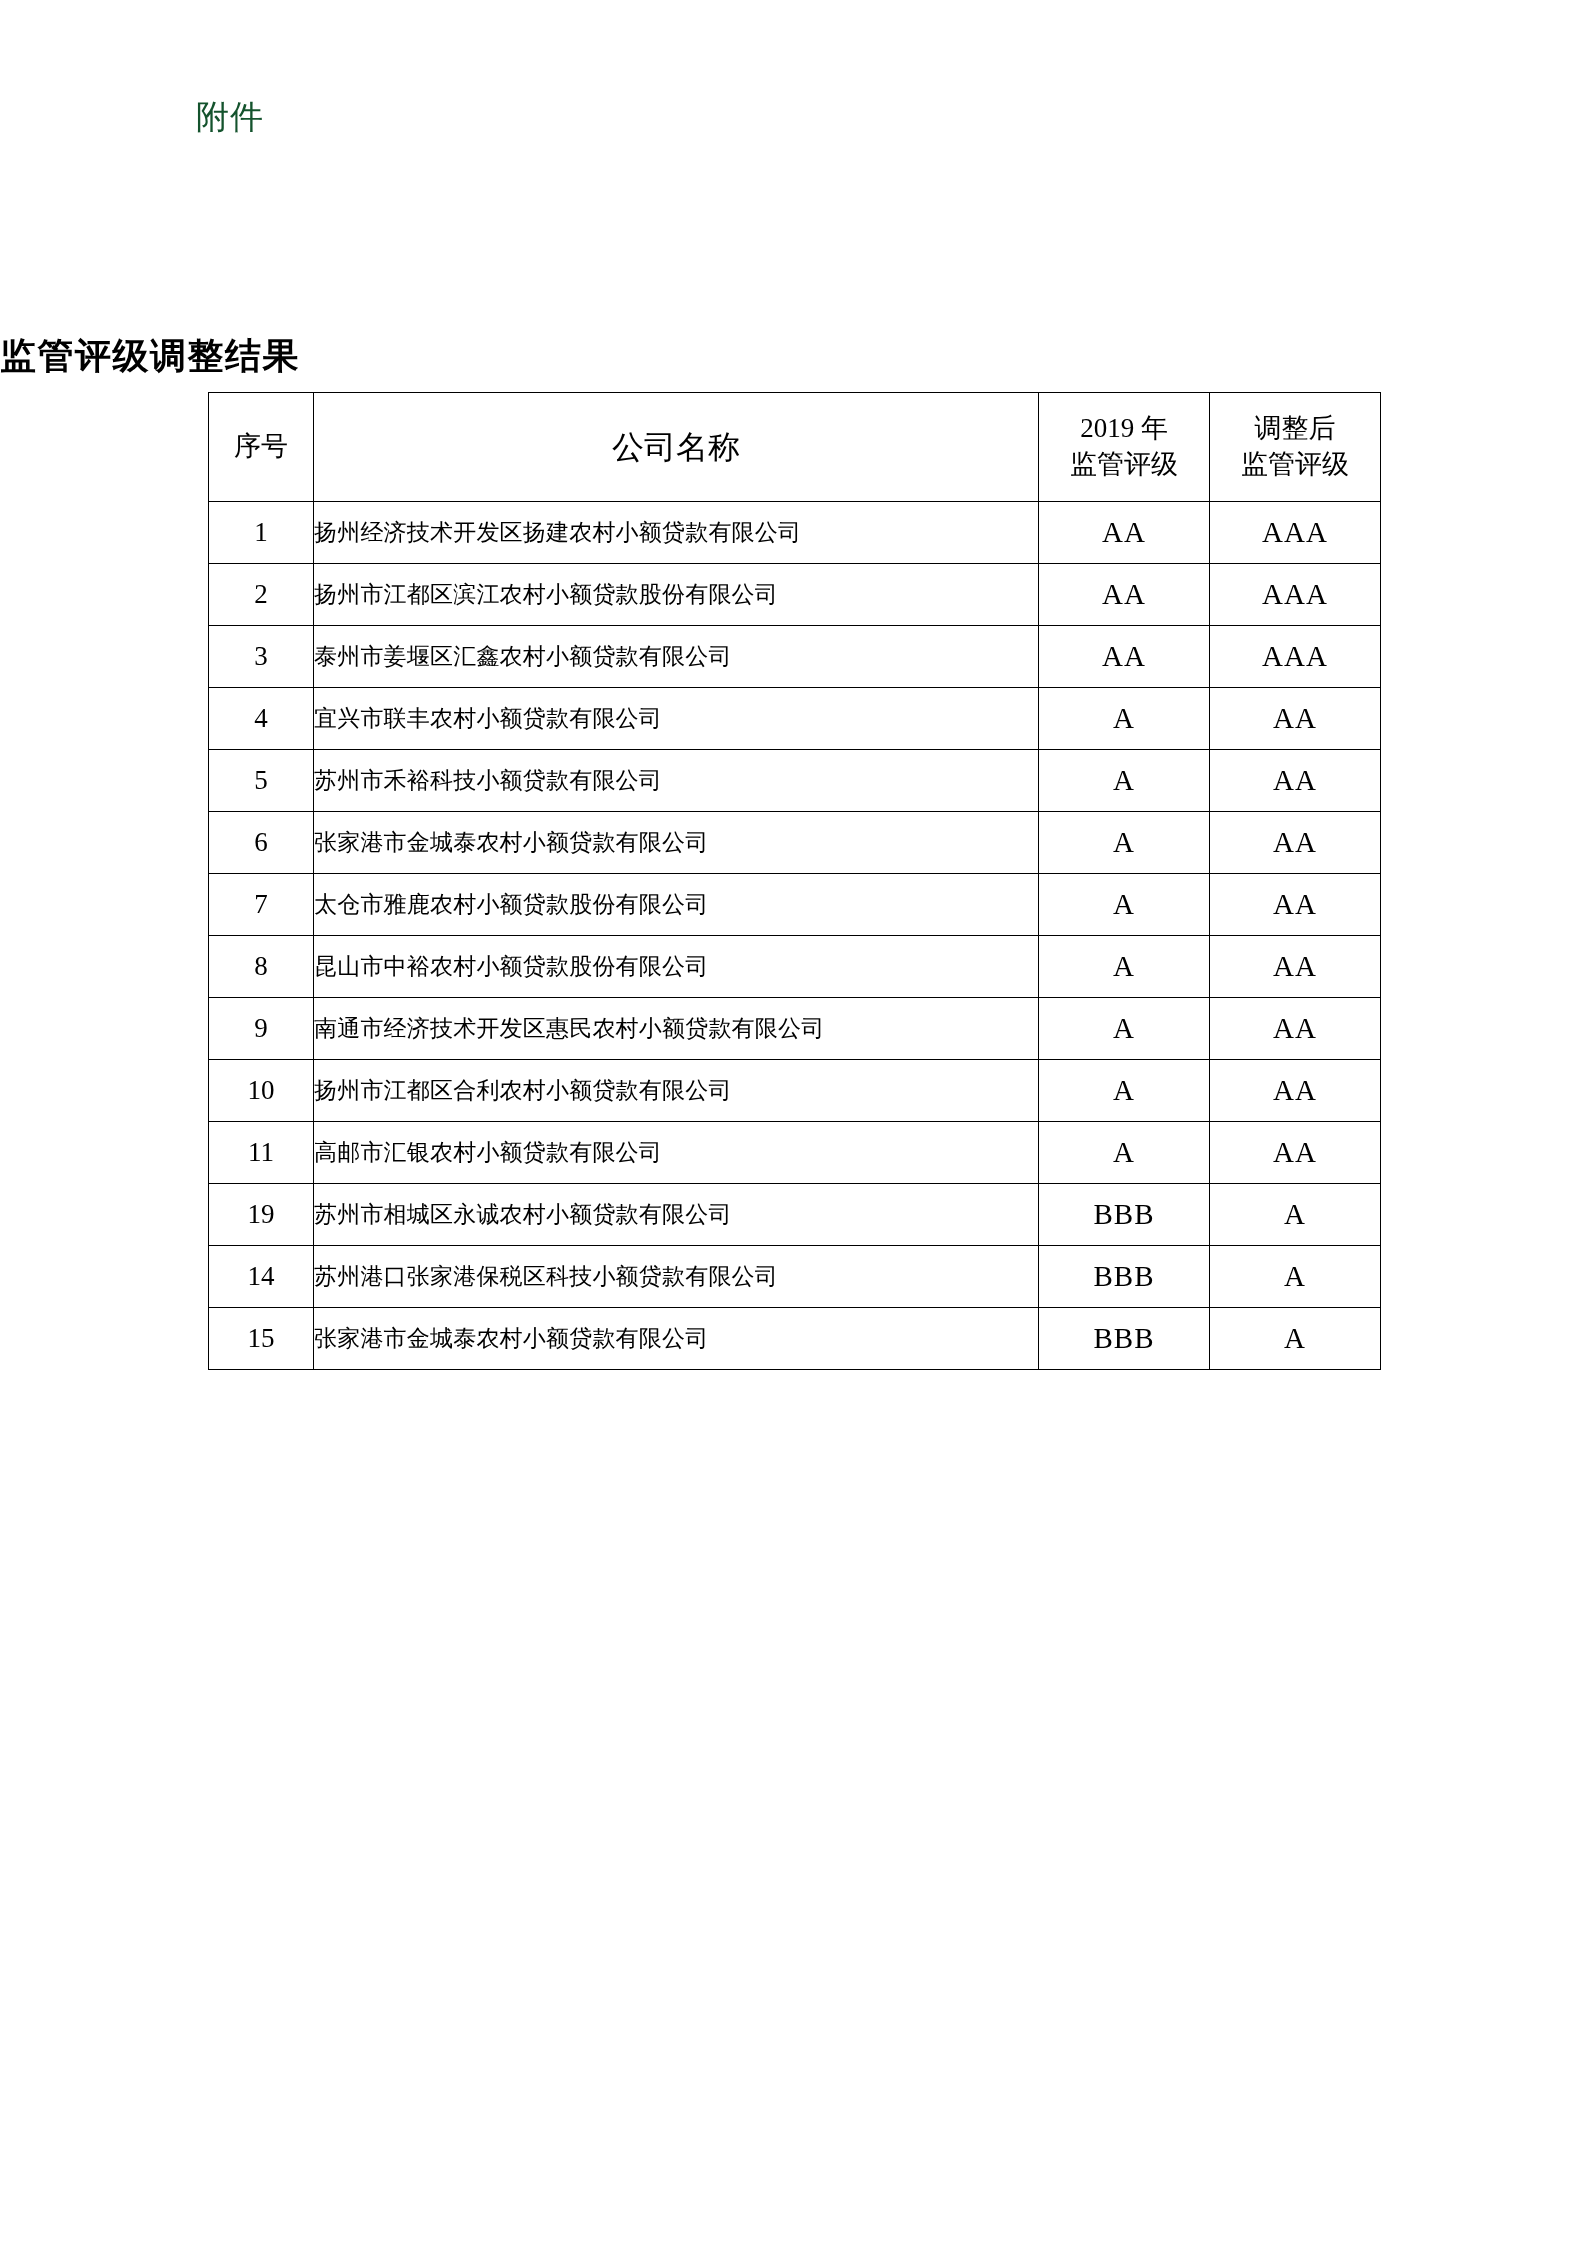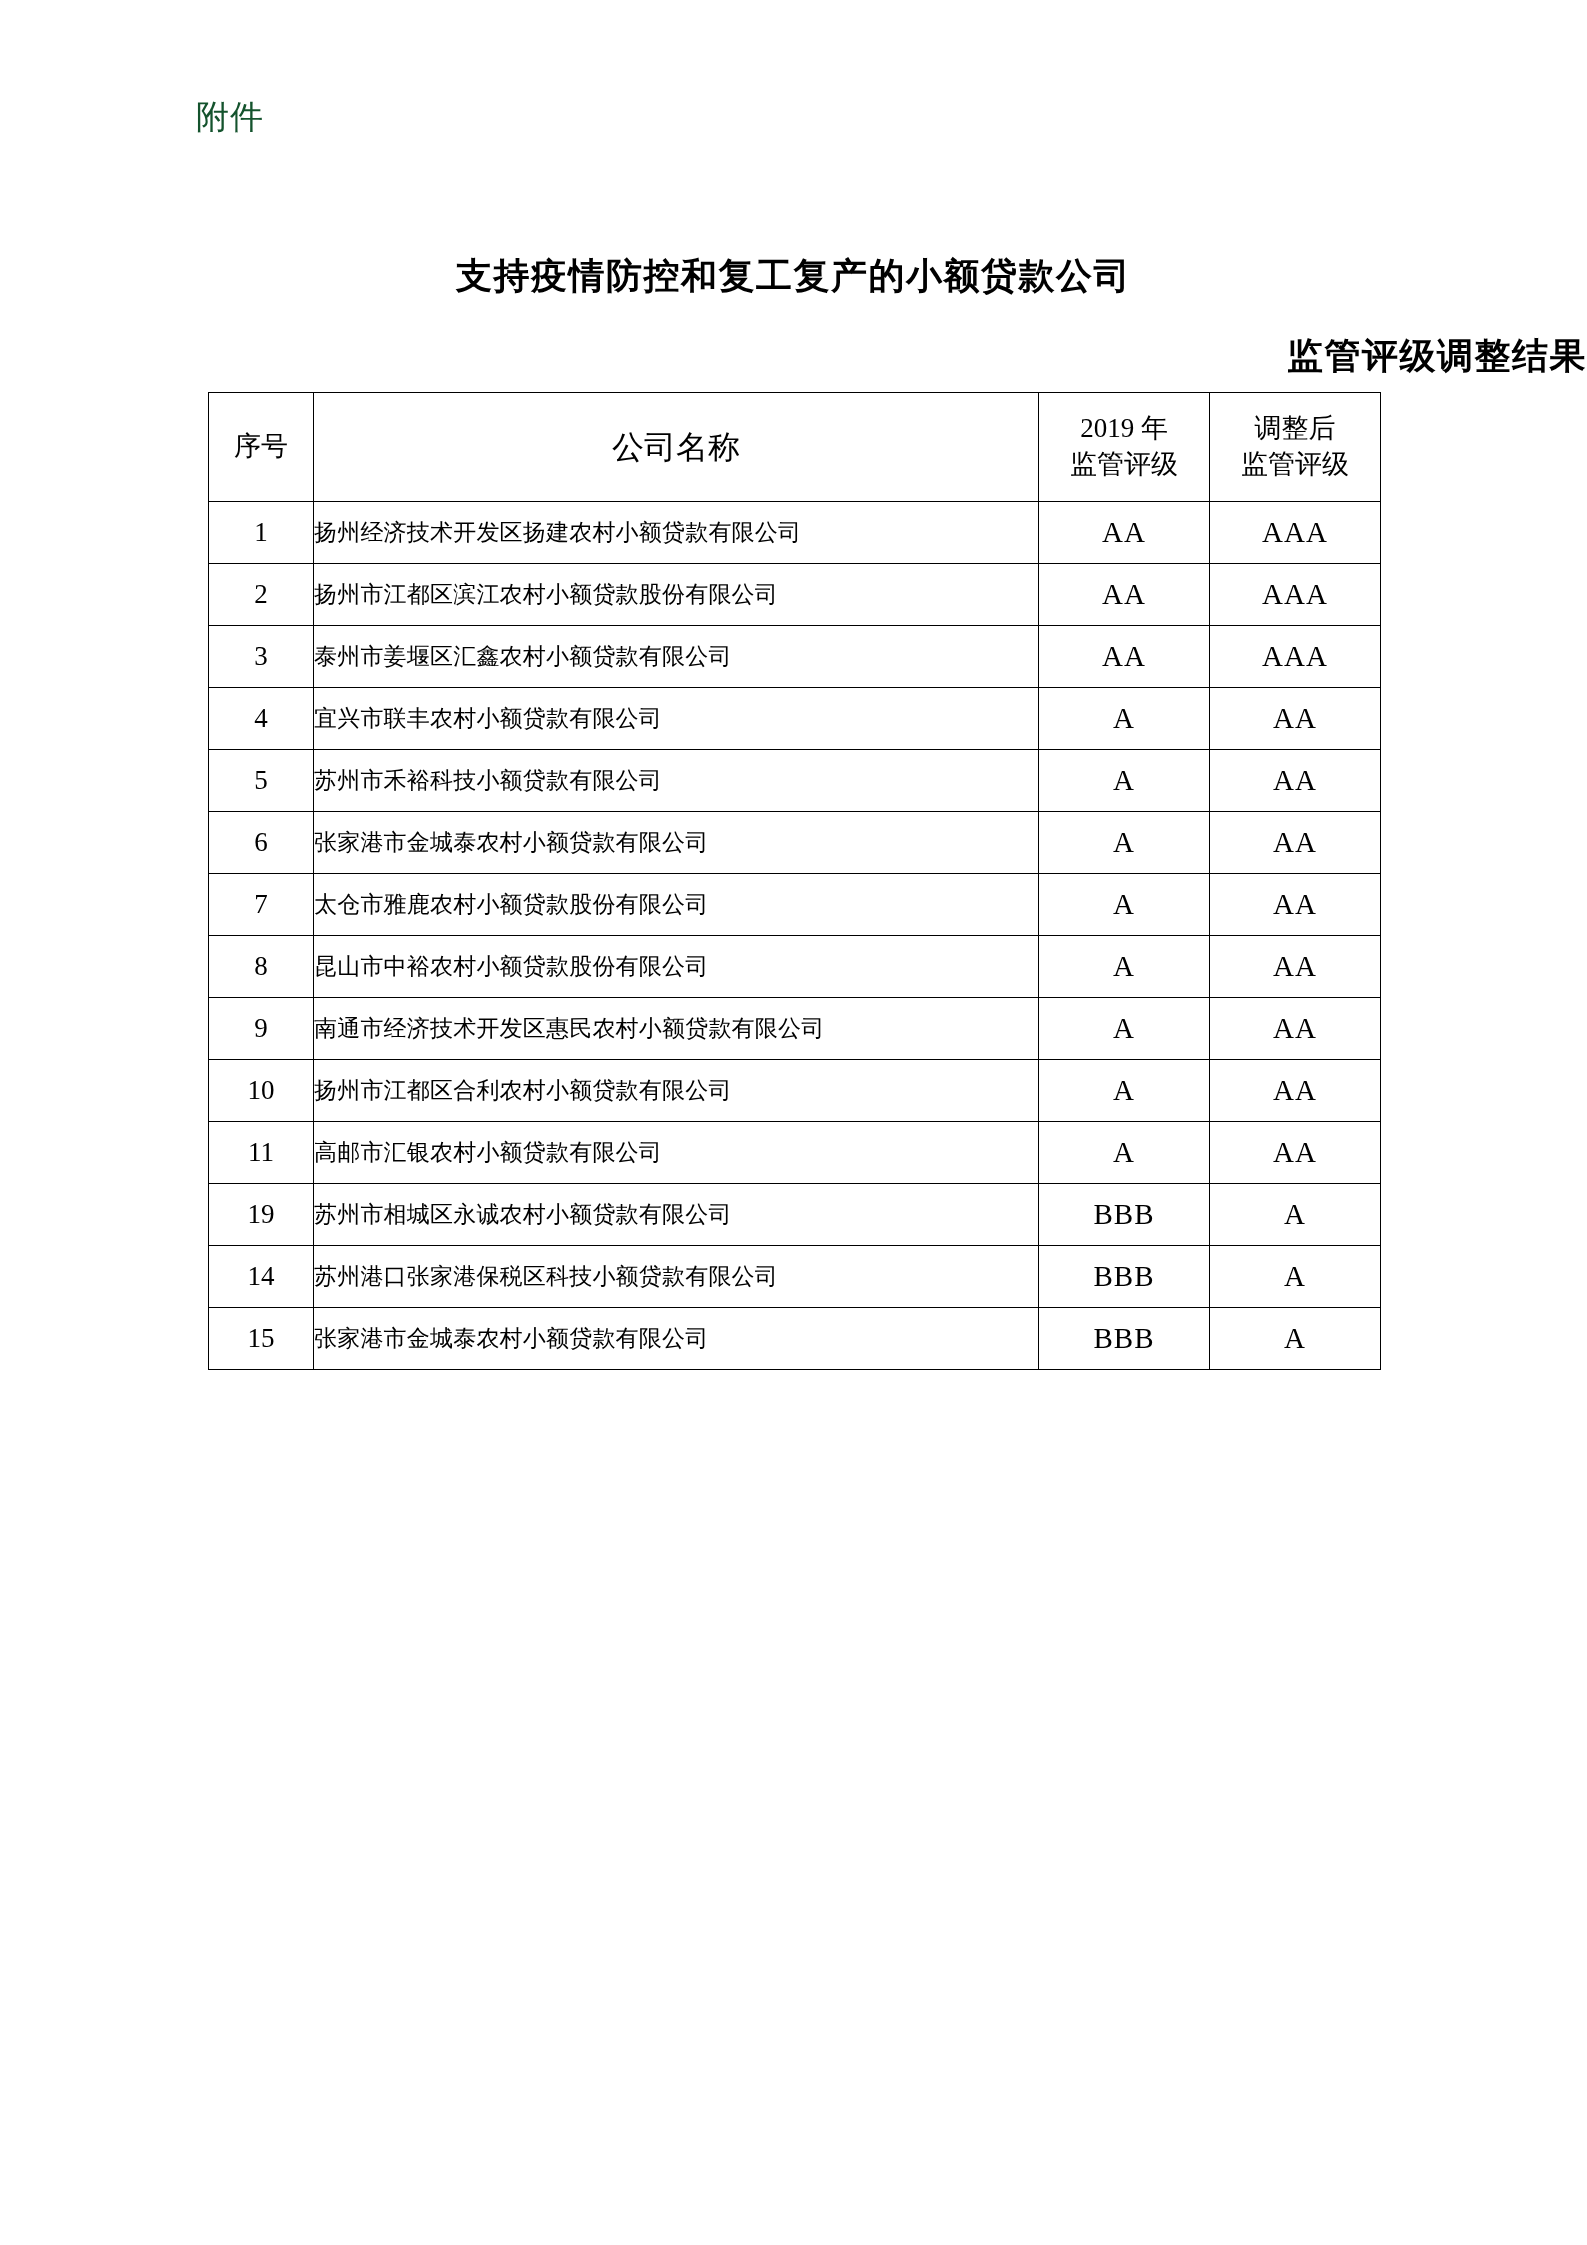--- a/index.html
+++ b/index.html
@@ -40,21 +40,21 @@
     font-size: 36px;
     font-weight: bold;
     letter-spacing: 1.5px;
     font-family: "Liberation Serif", "DejaVu Serif", serif;
   }
   .doc-subtitle {
     position: absolute;
     left: 0;
     top: 332px;
     width: 1587px;
-    text-align: right;
+    text-align: left;
     font-size: 36px;
     font-weight: bold;
     letter-spacing: 1.5px;
     font-family: Liberation Sans, sans-serif;
   }
   .table-wrap {
     position: absolute;
     left: 208px;
     top: 392px;
     width: 1172px;
@@ -108,21 +108,20 @@
   .head-line1 { display: block; }
   .head-line2 { display: block; }
 </style>
 </head>
 <body>
 
 <div class="page">
 
   <div class="attachment-label">附件</div>
 
-  <div class="doc-title">支持疫情防控和复工复产的小额贷款公司</div>
 
   <div class="doc-subtitle">监管评级调整结果</div>
 
   <div class="table-wrap">
     <table class="rating-table">
       <colgroup>
         <col class="c-index">
         <col class="c-name">
         <col class="c-r2019">
         <col class="c-radj">

